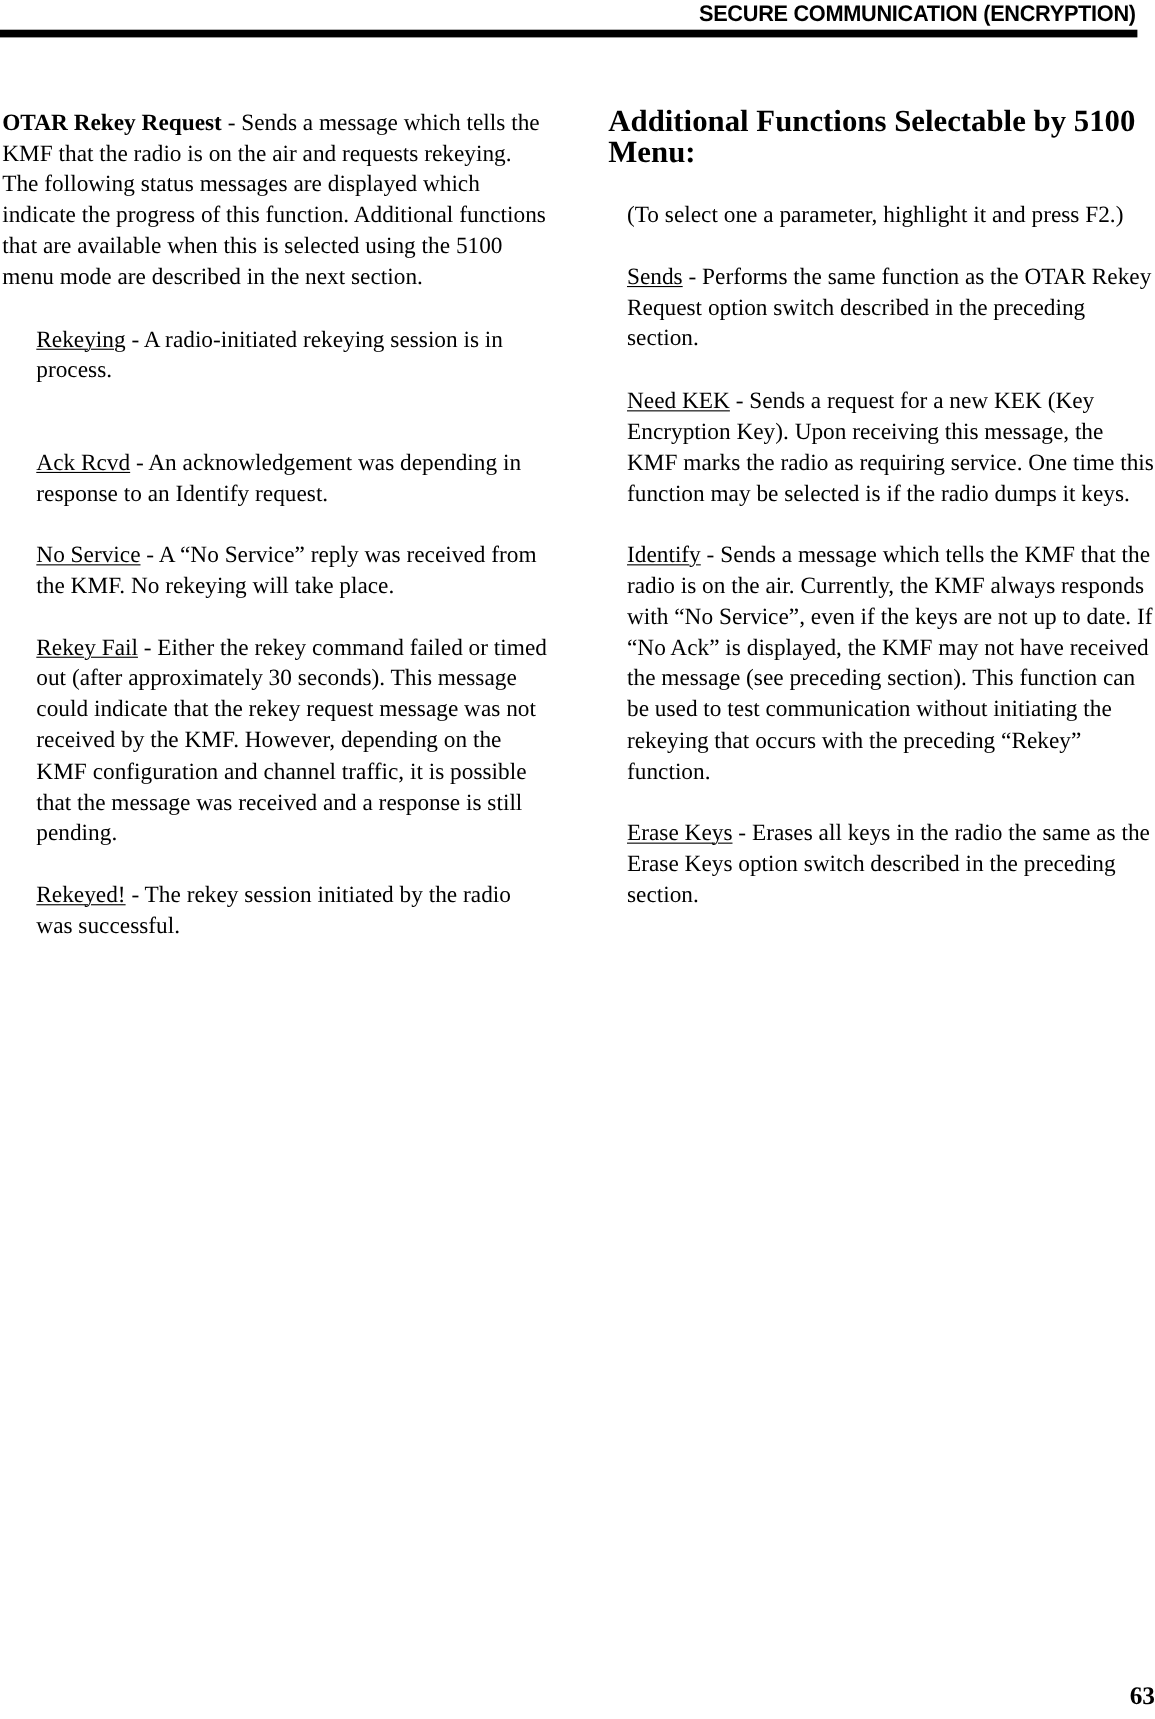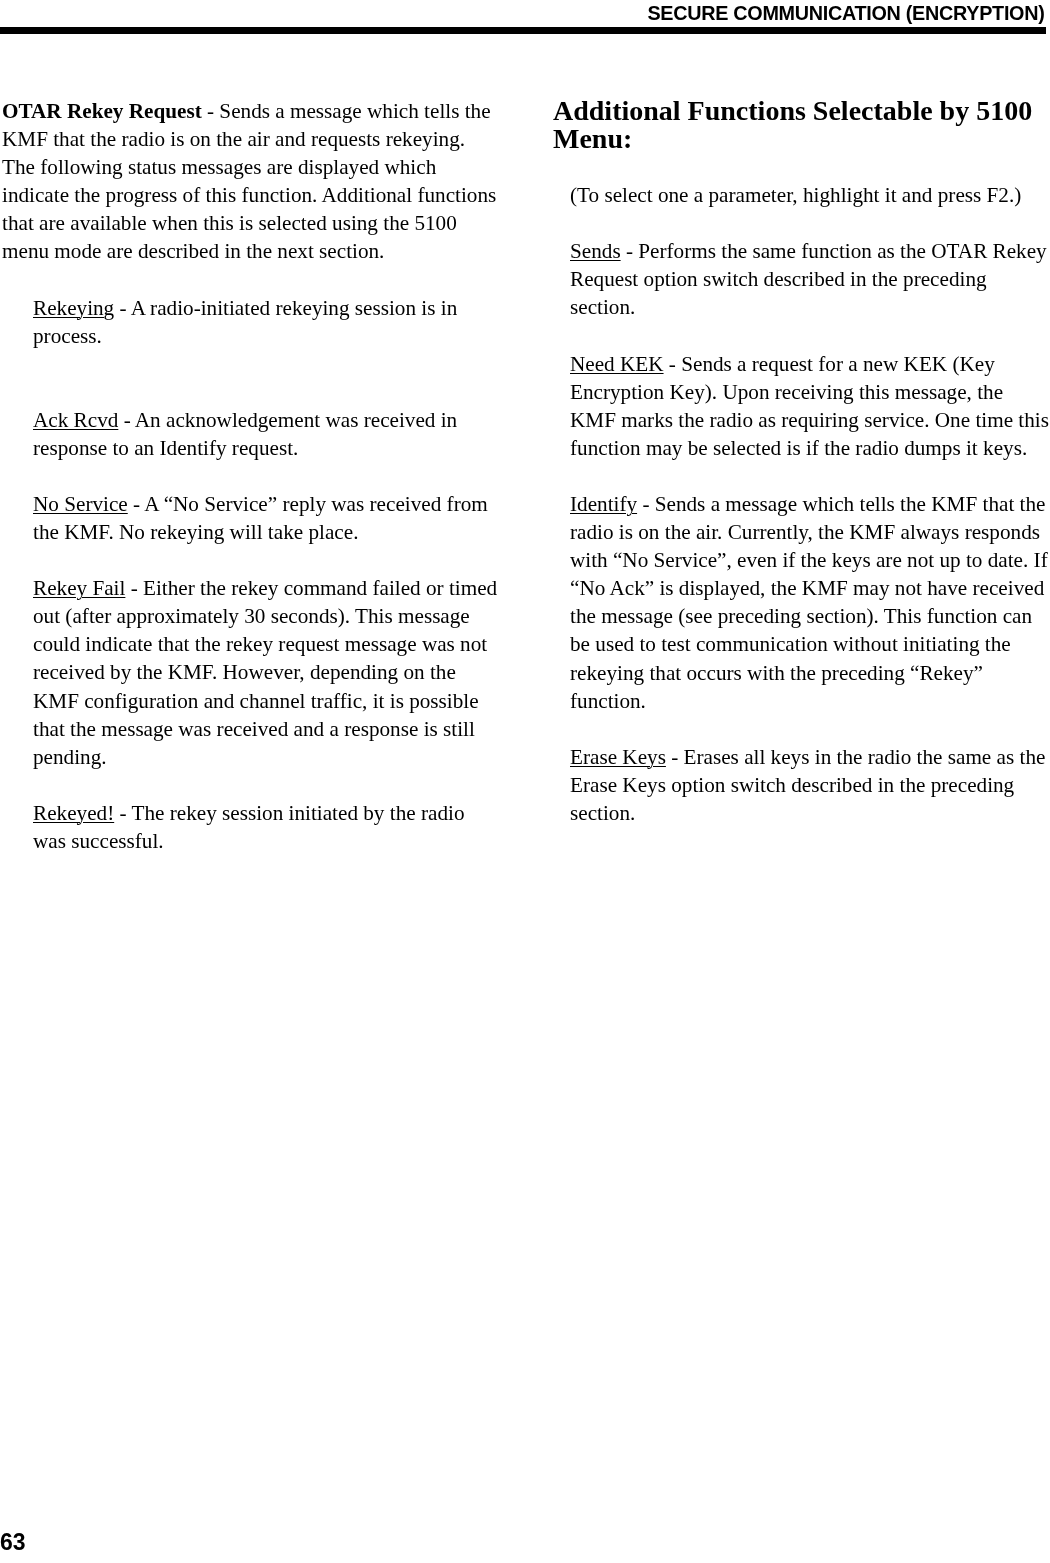--- a/index.html
+++ b/index.html
@@ -13,21 +13,21 @@
     position: relative;
     font-family: "Liberation Serif", "DejaVu Serif", serif;
     color: #000000;
     overflow: hidden;
   }
 
   
   #page-header {
     position: absolute;
     left: 0;
-    right: 4px;
+    right: 16px;
     top: 0;
     height: 34px;
   }
   #header-title {
     position: absolute;
     right: 2px;
     top: 1px;
     font-family: "Liberation Sans", "DejaVu Sans", sans-serif;
     font-weight: bold;
     font-size: 20.5px;
@@ -95,22 +95,22 @@
   .gap-lead   { height: 28px; }
   .gap-item   { height: 28px; }
   .gap-note   { height: 28px; }
 
   
   #page-folio {
     position: absolute;
     left: 0;
     right: 0;
     bottom: 8px;
-    text-align: left;
-    font-family: Liberation Sans, sans-serif;
+    text-align: right;
+    font-family: Liberation Serif, serif;
     font-weight: bold;
     font-size: 23px;
     line-height: 26px;
   }
 </style>
 </head>
 <body>
 
 <div id="page-header">
   <div id="header-title">SECURE COMMUNICATION (ENCRYPTION)</div>
@@ -125,21 +125,21 @@
 
     <div class="gap-lead"></div>
 
     <ul class="sub-list">
       <li class="sub-item">
         <p class="para"><span class="term-underline">Rekeying</span><span> - A radio-initiated rekeying session is in process.</span></p>
       </li>
       <li class="gap-item"></li>
       <li class="gap-item"></li>
       <li class="sub-item">
-        <p class="para"><span class="term-underline">Ack Rcvd</span><span> - An acknowledgement was received in response to an Identify request.</span></p>
+        <p class="para"><span class="term-underline">Ack Rcvd</span><span> - An acknowledgement was depending in response to an Identify request.</span></p>
       </li>
       <li class="gap-item"></li>
       <li class="sub-item">
         <p class="para"><span class="term-underline">No Service</span><span> - A “No Service” reply was received from the KMF. No rekeying will take place.</span></p>
       </li>
       <li class="gap-item"></li>
       <li class="sub-item">
         <p class="para"><span class="term-underline">Rekey Fail</span><span> - Either the rekey command failed or timed out (after approximately 30 seconds). This message could indicate that the rekey request message was not received by the KMF. However, depending on the KMF configuration and channel traffic, it is possible that the message was received and a response is still pending.</span></p>
       </li>
       <li class="gap-item"></li>

